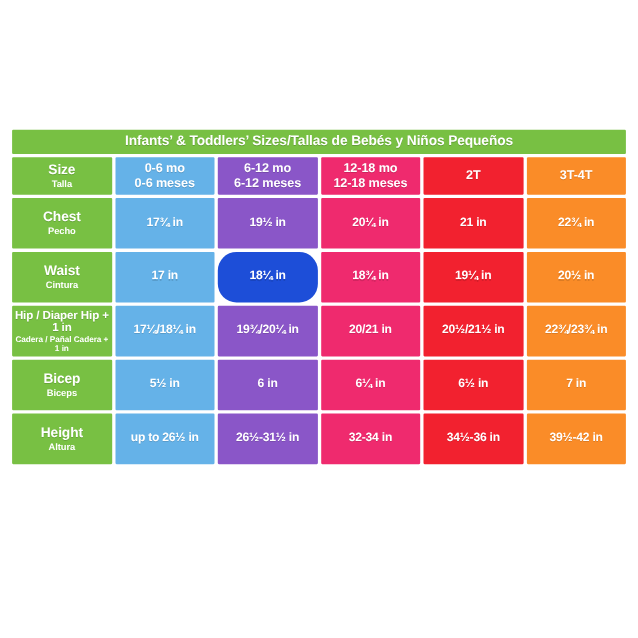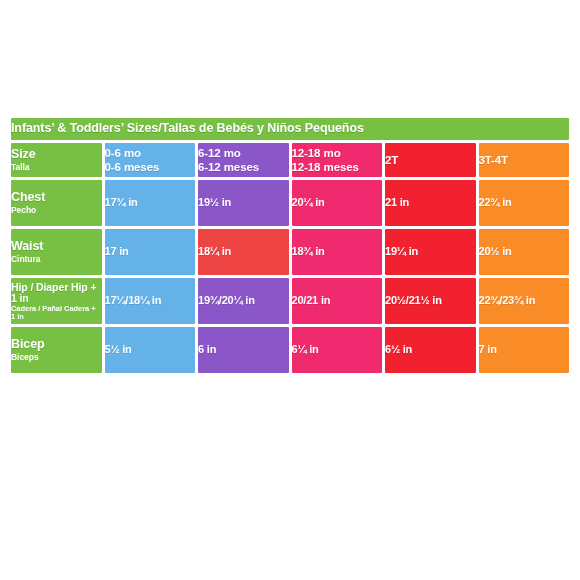--- a/index.html
+++ b/index.html
@@ -23,21 +23,21 @@
 
   table.size-chart {
     border-collapse: separate;
     border-spacing: 3px 3px;
     width: 100%;
     table-layout: fixed;
   }
 
   table.size-chart td {
     padding: 0;
-    text-align: left;
+    text-align: center;
     vertical-align: middle;
     color: #ffffff;
     line-height: 1.05;
     border-radius: 1px;
   }
 
   
   td.banner {
     height: 22px;
     font-size: 12.5px;
@@ -132,21 +132,21 @@
           <td class="val-cell" style="background: rgb(239, 42, 110);">20¼ in</td>
           <td class="val-cell" style="background: rgb(242, 33, 47);">21 in</td>
           <td class="val-cell" style="background: rgb(250, 140, 40);">22¾ in</td>
         </tr>
         <tr>
           <td class="label-cell" style="background: rgb(120, 192, 67);">
             <span class="lbl-en">Waist</span>
             <span class="lbl-es">Cintura</span>
           </td>
           <td class="val-cell" style="background: rgb(101, 178, 232);">17 in</td>
-          <td class="val-cell" style="background: #ef4444;">18¼ in</td>
+          <td class="val-cell" style="background: #1d4ed8; border-radius: 17px;">18¼ in</td>
           <td class="val-cell" style="background: rgb(239, 42, 110);">18¾ in</td>
           <td class="val-cell" style="background: rgb(242, 33, 47); margin-left: 24px;">19¼ in</td>
           <td class="val-cell" style="background: rgb(250, 140, 40);">20½ in</td>
         </tr>
         <tr>
           <td class="label-cell long" style="background: rgb(120, 192, 67);">
             <span class="lbl-en">Hip / Diaper Hip + 1 in</span>
             <span class="lbl-es">Cadera / Pañal Cadera + 1 in</span>
           </td>
           <td class="val-cell" style="background: rgb(101, 178, 232);">17¼/18¼ in</td>
@@ -159,15 +159,26 @@
           <td class="label-cell" style="background: rgb(120, 192, 67);">
             <span class="lbl-en">Bicep</span>
             <span class="lbl-es">Biceps</span>
           </td>
           <td class="val-cell" style="background: rgb(101, 178, 232);">5½ in</td>
           <td class="val-cell" style="background: rgb(138, 86, 200);">6 in</td>
           <td class="val-cell" style="background: rgb(239, 42, 110);">6¼ in</td>
           <td class="val-cell" style="background: rgb(242, 33, 47);">6½ in</td>
           <td class="val-cell" style="background: rgb(250, 140, 40);">7 in</td>
         </tr>
+        <tr>
+          <td class="label-cell" style="background: rgb(120, 192, 67);">
+            <span class="lbl-en">Height</span>
+            <span class="lbl-es">Altura</span>
+          </td>
+          <td class="val-cell" style="background: rgb(101, 178, 232);">up to 26½ in</td>
+          <td class="val-cell" style="background: rgb(138, 86, 200);">26½-31½ in</td>
+          <td class="val-cell" style="background: rgb(239, 42, 110);">32-34 in</td>
+          <td class="val-cell" style="background: rgb(242, 33, 47);">34½-36 in</td>
+          <td class="val-cell" style="background: rgb(250, 140, 40);">39½-42 in</td>
+        </tr>
       </tbody>
   </table>
 </div>
 
 </body></html>

